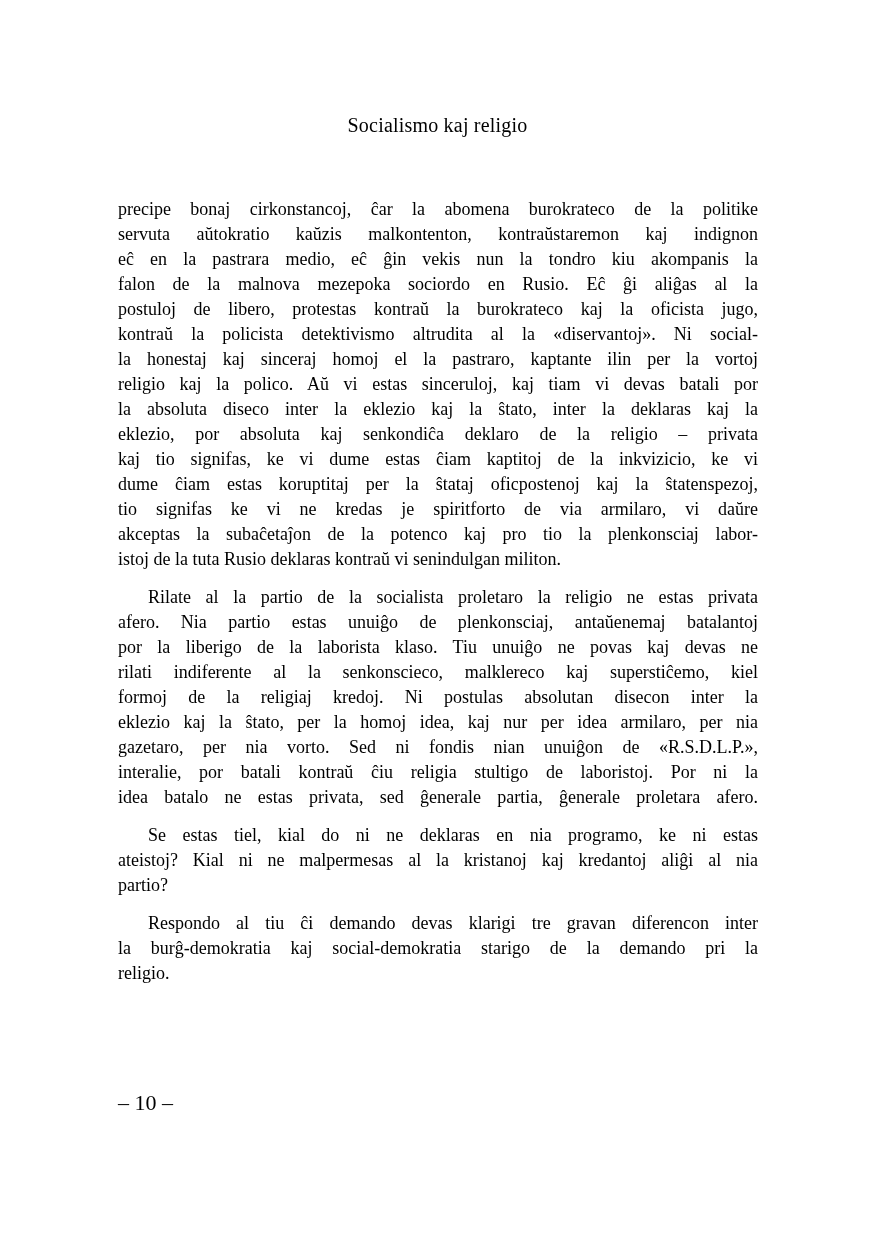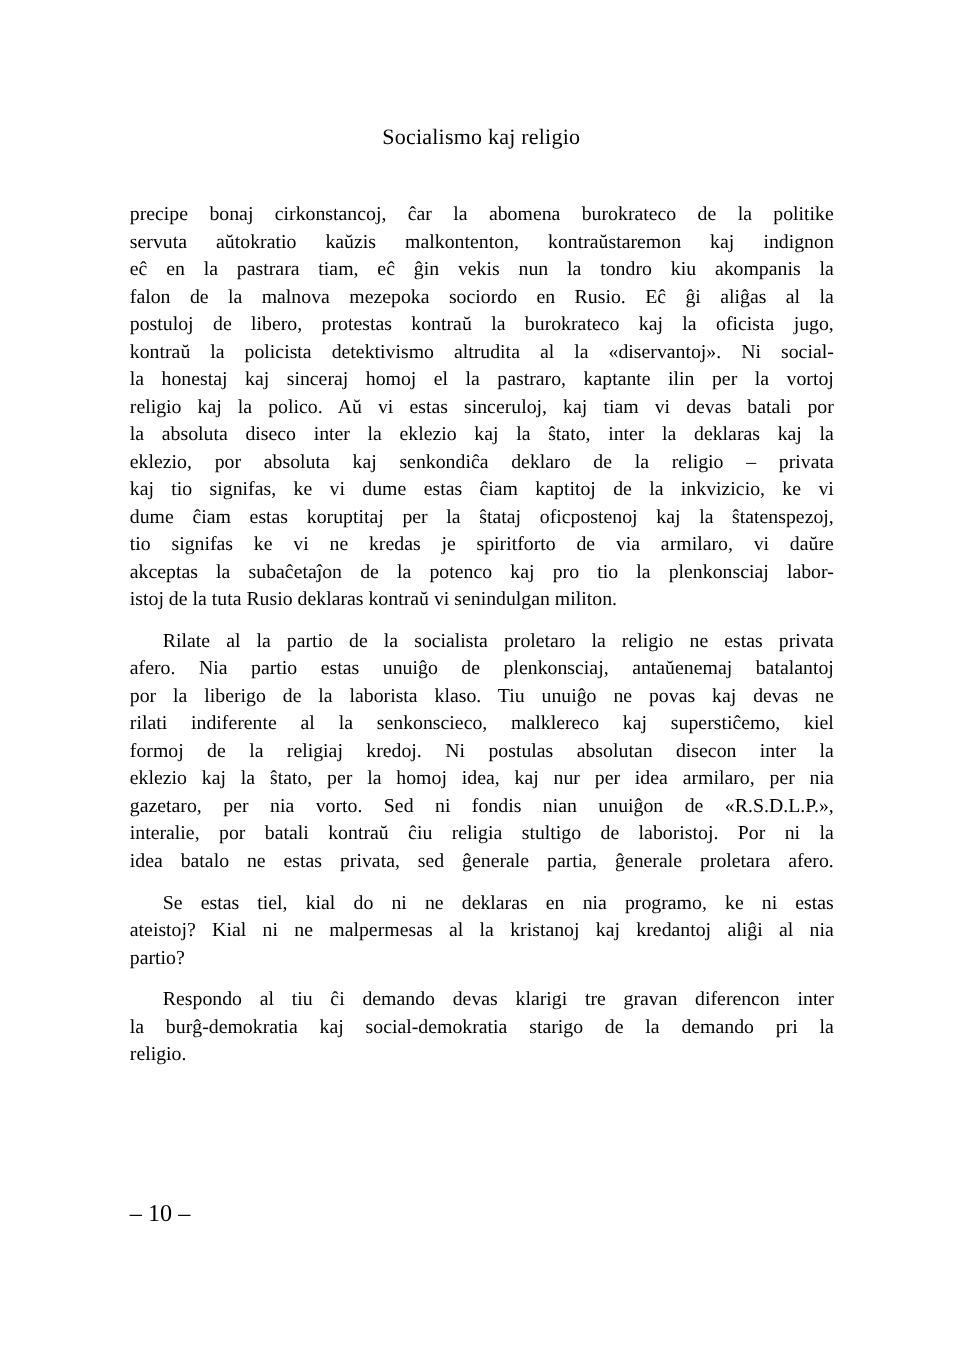--- a/index.html
+++ b/index.html
@@ -22,21 +22,21 @@
     left: 0;
     width: 875px;
     margin: 0;
     font-size: 20px;
     font-weight: normal;
     text-align: center;
     letter-spacing: 0.2px;
   }
   .body-block {
     position: absolute;
-    top: 182px;
+    top: 197px;
     left: 118px;
     width: 640px;
     font-size: 18px;
     font-family: Liberation Serif, serif;
   }
   .paragraph {
     margin: 0;
   }
   .paragraph + .paragraph {
     margin-top: 13px;
@@ -65,21 +65,21 @@
 </head>
 <body>
 
 <div class="page">
   <h1 class="title">Socialismo kaj religio</h1>
 
   <div class="body-block" id="text-body">
       <div class="paragraph">
         <div class="ln">precipe bonaj cirkonstancoj, ĉar la abomena burokrateco de la politike</div>
         <div class="ln">servuta aŭtokratio kaŭzis malkontenton, kontraŭstaremon kaj indignon</div>
-        <div class="ln">eĉ en la pastrara tiam, eĉ ĝin vekis nun la tondro kiu akompanis la</div>
+        <div class="ln">eĉ en la pastrara medio, eĉ ĝin vekis nun la tondro kiu akompanis la</div>
         <div class="ln">falon de la malnova mezepoka sociordo en Rusio. Eĉ ĝi aliĝas al la</div>
         <div class="ln">postuloj de libero, protestas kontraŭ la burokrateco kaj la oficista jugo,</div>
         <div class="ln">kontraŭ la policista detektivismo altrudita al la «diservantoj». Ni social-</div>
         <div class="ln">la honestaj kaj sinceraj homoj el la pastraro, kaptante ilin per la vortoj</div>
         <div class="ln">religio kaj la polico. Aŭ vi estas sinceruloj, kaj tiam vi devas batali por</div>
         <div class="ln">la absoluta diseco inter la eklezio kaj la ŝtato, inter la deklaras kaj la</div>
         <div class="ln">eklezio, por absoluta kaj senkondiĉa deklaro de la religio – privata</div>
         <div class="ln">kaj tio signifas, ke vi dume estas ĉiam kaptitoj de la inkvizicio, ke vi</div>
         <div class="ln">dume ĉiam estas koruptitaj per la ŝtataj oficpostenoj kaj la ŝtatenspezoj,</div>
         <div class="ln">tio signifas ke vi ne kredas je spiritforto de via armilaro, vi daŭre</div>

